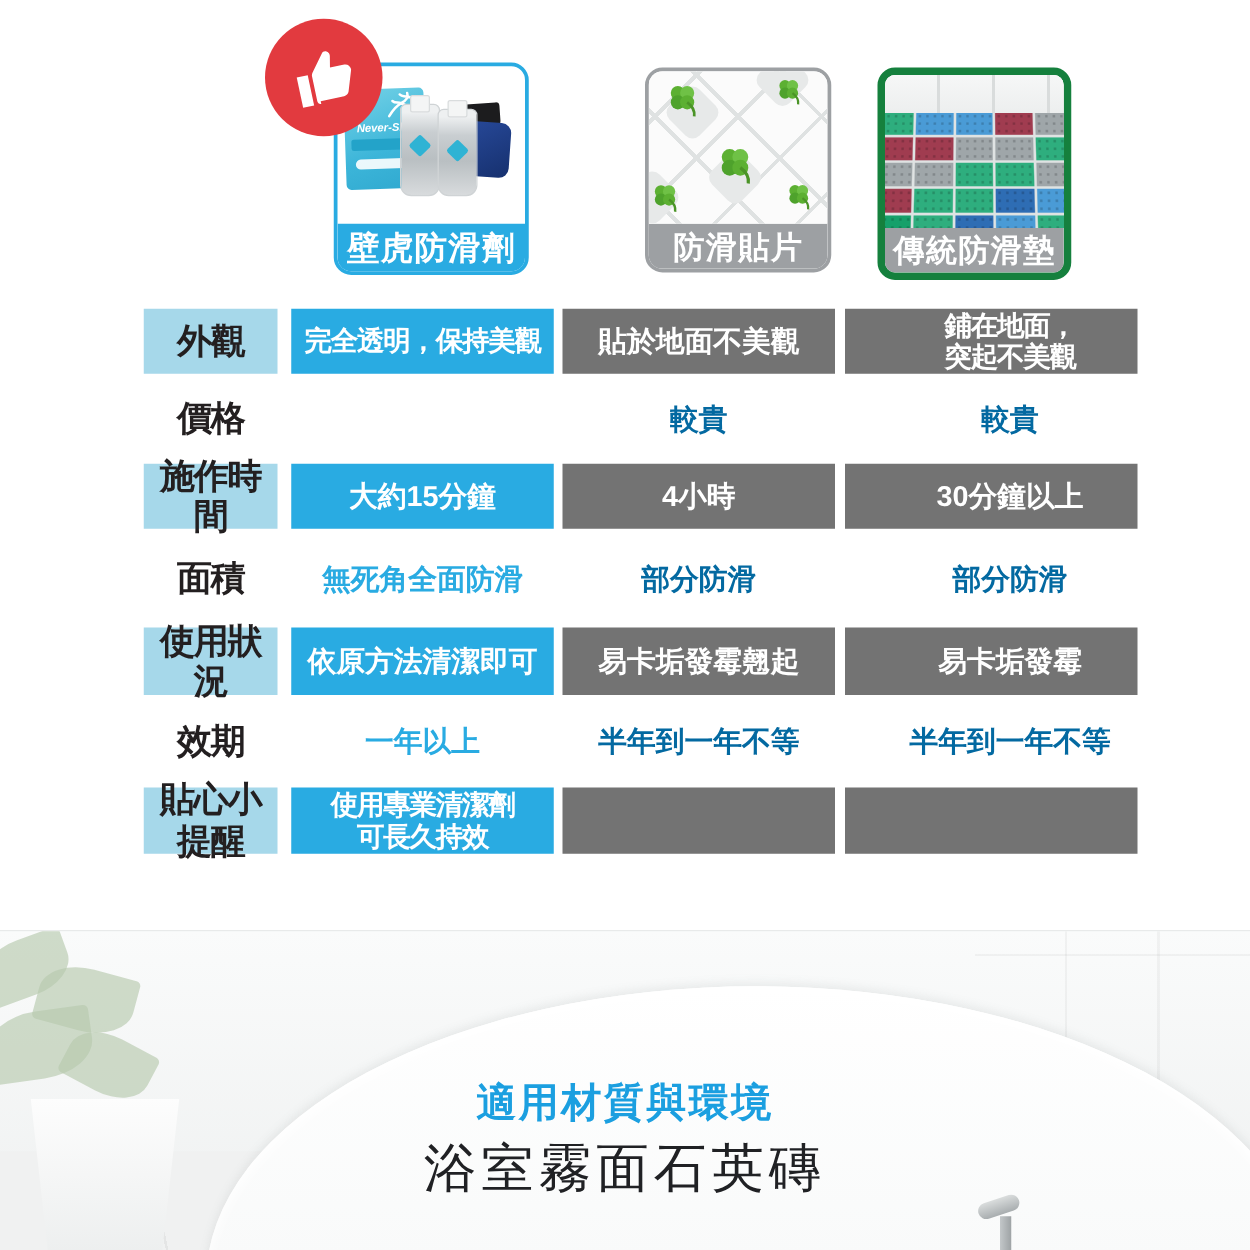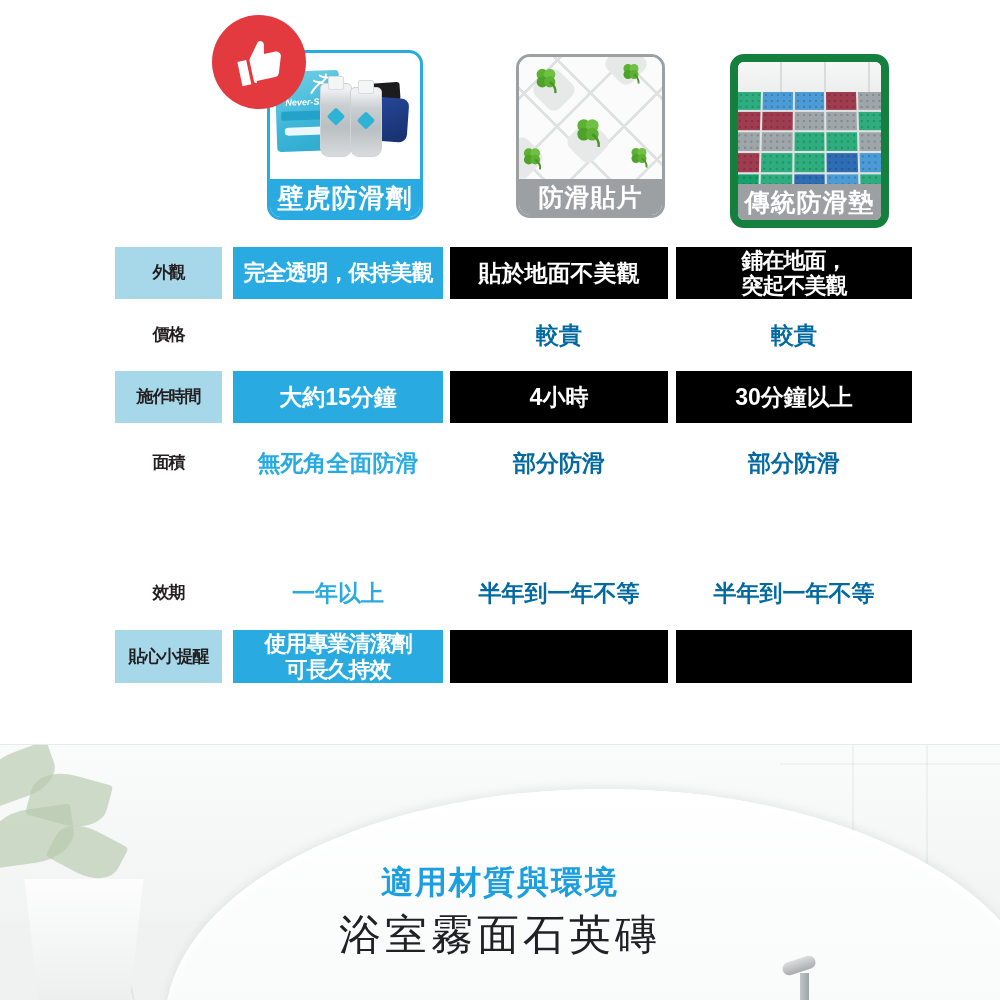--- a/index.html
+++ b/index.html
@@ -8,21 +8,21 @@
     font-family:"Liberation Sans","DejaVu Sans",sans-serif;color:#231f20;
   }
   
   .card{position:absolute;border-radius:14px;overflow:hidden;background:#fff;display:flex;flex-direction:column;}
   .card .img{position:relative;flex:1;overflow:hidden;}
   .card .label{height:38px;display:flex;align-items:center;justify-content:center;
     color:#fff;font-weight:700;font-size:26px;letter-spacing:1px;}
   #card1{left:267px;top:50px;width:150px;height:164px;border:3px solid #29abe2;}
   #card1 .label{background:#29abe2;}
   #card2{left:482px;top:54px;width:143px;height:158px;border:3px solid #9da0a3;margin-left:34px;}
-  #card3{left:702px;top:54px;width:143px;height:158px;border:8px solid #15803d;margin-left:28px;}
+  #card3{left:702px;top:54px;width:143px;height:158px;border:6px solid #15803d;}
   #card2 .label,#card3 .label{background:#9da0a3;height:36px;font-size:25px;}
 
   
   .badge{position:absolute;left:212px;top:15px;width:94px;height:94px;border-radius:50%;
     background:#e23a3f;display:flex;align-items:center;justify-content:center;z-index:5;}
   .badge svg{width:54px;height:54px;transform:rotate(-12deg);}
 
   
   .ns-box{position:absolute;left:6px;top:18px;width:64px;height:80px;border-radius:4px;
     background:linear-gradient(160deg,#74d2e6,#3cb5d9 60%,#2fa8cf);transform:rotate(-2deg);}
@@ -59,27 +59,27 @@
     grid-template-columns:repeat(5,1fr);grid-auto-rows:1fr;gap:2px;background:#dfe3e3;
     transform:perspective(320px) rotateX(10deg);transform-origin:top center;}
   .mats i{display:block;background-image:radial-gradient(rgba(0,0,0,.18) 1px,transparent 1.4px);background-size:6px 6px;}
   .m-b{background-color:#4a9bd6;} .m-r{background-color:#a03c50;} .m-g{background-color:#2eae7e;}
   .m-y{background-color:#9fa6a9;} .m-n{background-color:#2e6db4;} .m-d{background-color:#16a06a;}
 
   
   .row{position:absolute;left:0;width:1000px;}
   .cell{position:absolute;top:0;height:100%;display:flex;align-items:center;justify-content:center;
     font-weight:700;font-size:23px;text-align:center;white-space:pre-line;line-height:1.15;}
-  .col1{left:115px;width:107px;font-size:17px;letter-spacing:-1px;}
+  .col1{left:115px;width:107px;font-size:28px;letter-spacing:-1px;}
   .col2{left:233px;width:210px;}
   .col3{left:450px;width:218px;}
-  .col4{left:676px;width:236px;}
+  .col4{left:676px;width:204px;padding-left:30px;}
   .filled .col1{background:#a6d8ea;color:#231f20;}
   .filled .col2{background:#29abe2;color:#fff;}
-  .filled .col3,.filled .col4{background:#000000;color:#fff;}
+  .filled .col3,.filled .col4{background:#737373;color:#fff;}
   .plain .col1{color:#231f20;}
   .plain .col2{color:#29abe2;}
   .plain .col3,.plain .col4{color:#0369a1;}
   .squeeze{letter-spacing:-1px;font-size:22px;}
 
   
   .photo{position:absolute;left:0;top:744px;width:1000px;height:256px;overflow:hidden;
     background:linear-gradient(#fafbfb,#eef0f0);border-top:1px solid #e8eaea;}
   .floor{position:absolute;left:0;bottom:0;width:1000px;height:80px;background:#f0f1f1;
     background-image:repeating-linear-gradient(78deg,transparent 0 130px,rgba(0,0,0,.05) 130px 132px);}
@@ -230,20 +230,26 @@
     <div class="cell col4">30分鐘以上</div>
   </div>
 
   <div class="row plain" style="top:437px;height:52px">
     <div class="cell col1">面積</div>
     <div class="cell col2">無死角全面防滑</div>
     <div class="cell col3">部分防滑</div>
     <div class="cell col4">部分防滑</div>
   </div>
 
+  <div class="row filled" style="top:502px;height:54px">
+    <div class="cell col1">使用狀況</div>
+    <div class="cell col2">依原方法清潔即可</div>
+    <div class="cell col3">易卡垢發霉翹起</div>
+    <div class="cell col4">易卡垢發霉</div>
+  </div>
 
   <div class="row plain" style="top:567px;height:52px">
     <div class="cell col1">效期</div>
     <div class="cell col2">一年以上</div>
     <div class="cell col3">半年到一年不等</div>
     <div class="cell col4">半年到一年不等</div>
   </div>
 
   <div class="row filled" style="top:630px;height:53px">
     <div class="cell col1">貼心小提醒</div>

